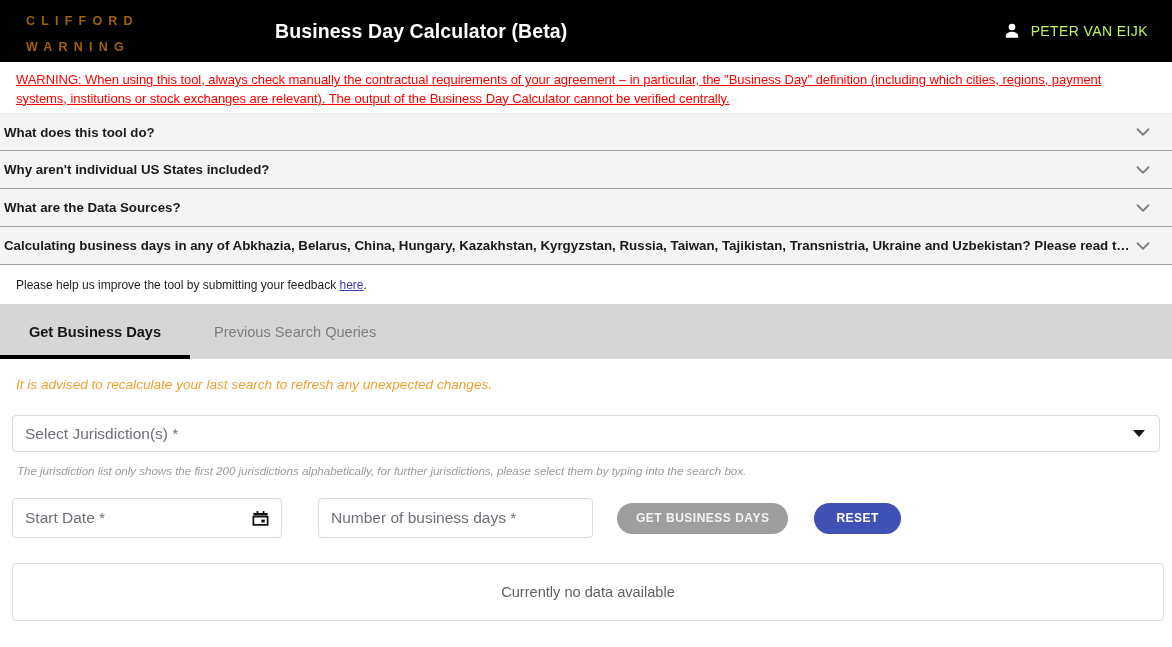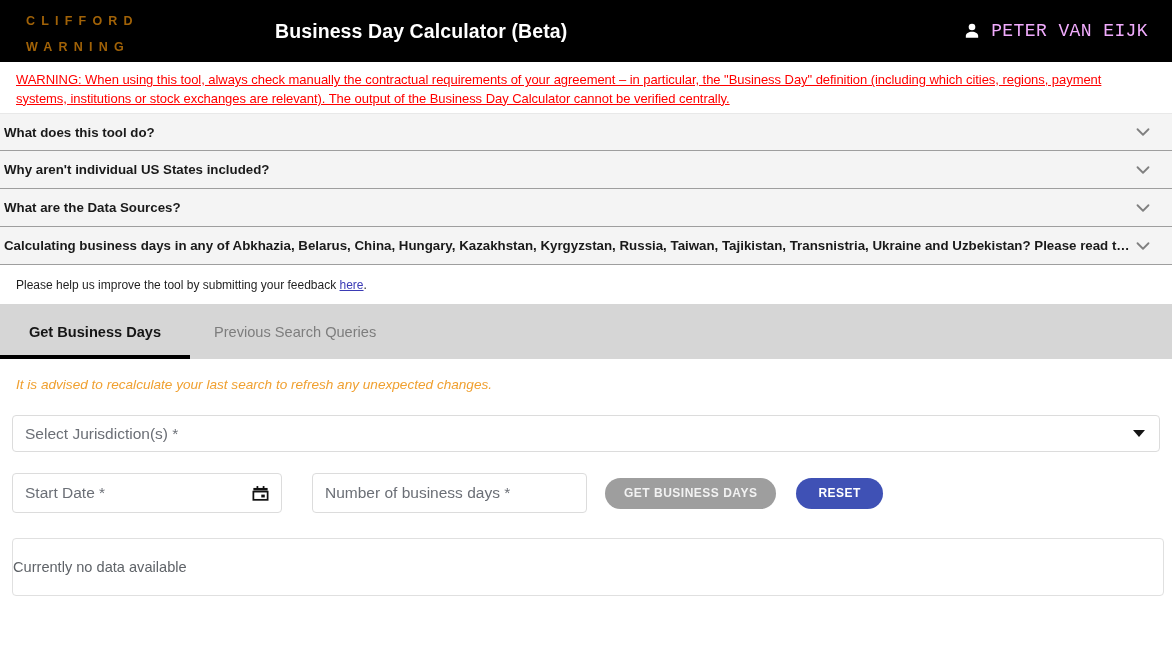--- a/index.html
+++ b/index.html
@@ -60,25 +60,24 @@
     display: flex;
     align-items: center;
     gap: 9px;
   }
   .user-icon {
     width: 20px;
     height: 20px;
     display: block;
   }
   .user-name {
-    color: #f0abfc;
-    font-size: 18px;
+    color: #bef264;
+    font-size: 14px;
     letter-spacing: 0.4px;
     font-weight: normal;
-    font-family: Liberation Mono, monospace;
   }
 
   
   .warning {
     color: #ff0000;
     font-size: 13px;
     line-height: 18.5px;
     padding: 9px 28px 5px 16px;
     letter-spacing: -0.05px;
     text-decoration: underline;
@@ -205,21 +204,21 @@
     font-size: 11.6px;
     color: #9a9a9a;
     font-style: italic;
     padding: 12px 3px 0 5px;
     letter-spacing: -0.03px;
   }
 
   .input-row {
     display: flex;
     align-items: center;
-    gap: 8px;
+    gap: 14px;
     padding-top: 21px;
   }
   .text-field {
     height: 40px;
     border: 1px solid #dcdcdc;
     border-radius: 4px;
     background: #ffffff;
     display: flex;
     align-items: center;
     justify-content: space-between;
@@ -260,21 +259,21 @@
   }
 
   
   .results-panel {
     margin: 25px 8px 0 12px;
     border: 1px solid #e0e0e0;
     border-radius: 4px;
     height: 58px;
     display: flex;
     align-items: center;
-    justify-content: flex-start;
+    justify-content: center;
     background: #ffffff;
   }
   .results-empty {
     font-size: 14.6px;
     color: #5f6368;
   }
 </style>
 </head>
 <body>
 
@@ -350,20 +349,21 @@
 
 <div class="advice">It is advised to recalculate your last search to refresh any unexpected changes.</div>
 
 <div class="form-area">
 
   <div class="jurisdiction-row">
     <div class="select-field">
       <span class="select-placeholder">Select Jurisdiction(s) *</span>
       <span class="caret"></span>
     </div>
+    <div class="hint">The jurisdiction list only shows the first 200 jurisdictions alphabetically, for further jurisdictions, please select them by typing into the search box.</div>
   </div>
 
   <div class="input-row">
 
     <div class="text-field field-start-date">
       <span class="field-placeholder">Start Date *</span>
       <span>
         <svg class="cal-icon" viewBox="0 0 24 24" fill="#111111" aria-hidden="true">
           <rect x="3" y="5" width="18" height="3.2"></rect>
           <rect x="3" y="9.6" width="18" height="10.4" fill="none" stroke="#111111" stroke-width="2.2"></rect>

